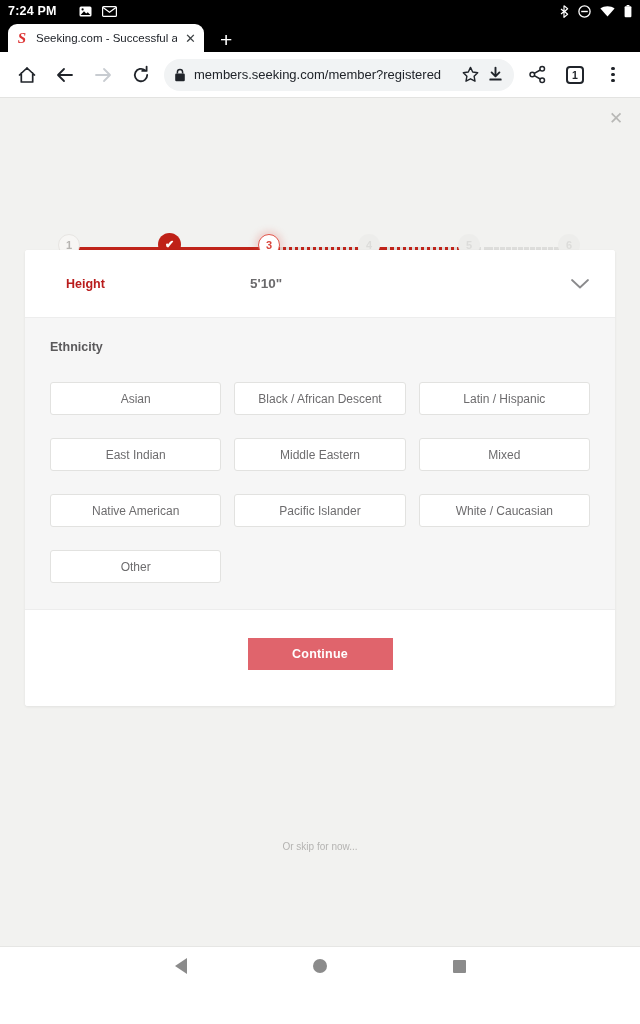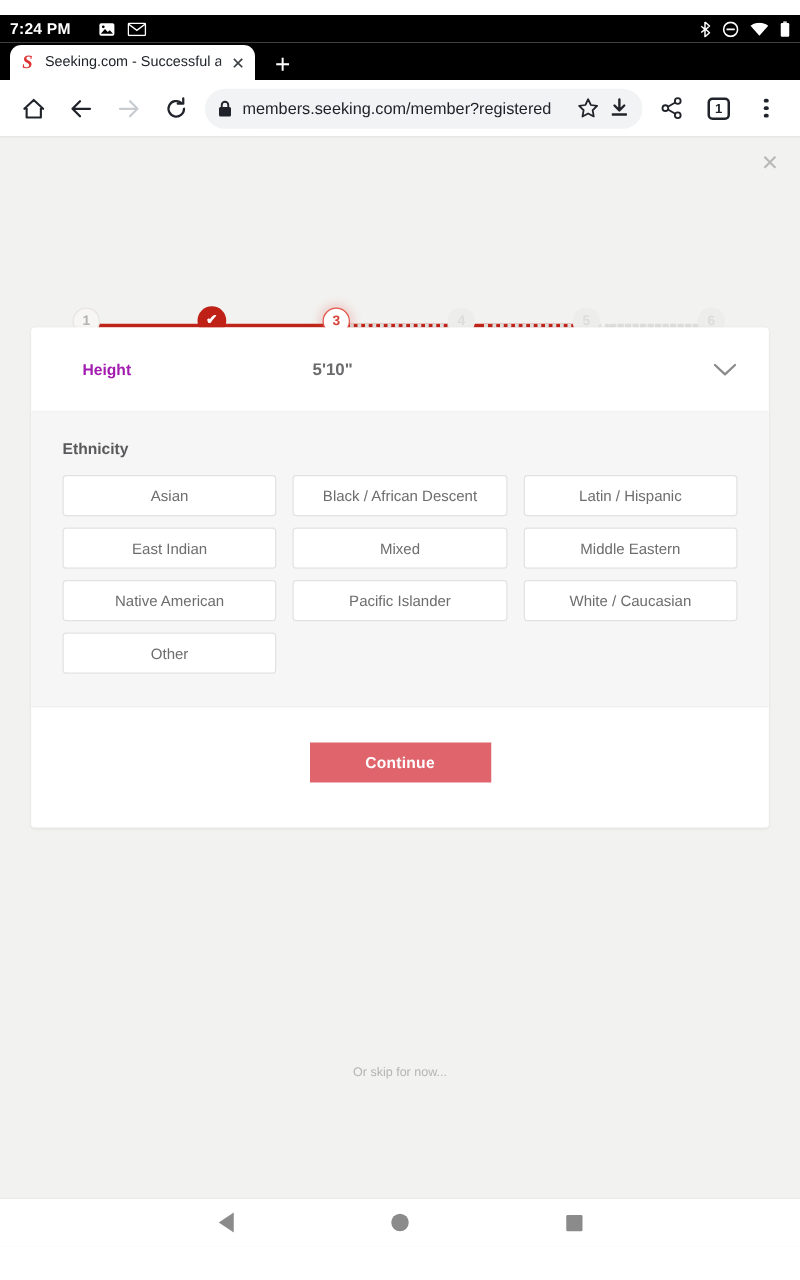--- a/index.html
+++ b/index.html
@@ -8,21 +8,21 @@
     font-family: "Liberation Sans", sans-serif;
     background: #ffffff;
     overflow: hidden;
   }
   .screen { position: relative; width: 640px; height: 1024px; }
 
   
   .statusbar {
     height: 22px; background: #000; color: #fff;
     display: flex; align-items: center; padding: 0 8px;
-    font-size: 12.5px; font-weight: bold; letter-spacing: .2px; margin-top: 12px;
+    font-size: 12.5px; font-weight: bold; letter-spacing: .2px;
   }
   .statusbar .clock { margin-right: 12px; }
   .sb-left { display: flex; align-items: center; gap: 10px; }
   .sb-right { margin-left: auto; display: flex; align-items: center; gap: 9px; }
   .sb-ico { display: inline-flex; align-items: center; justify-content: center; }
 
   
   .tabstrip {
     height: 30px; background: #000; display: flex; align-items: flex-end;
     padding-left: 8px;
@@ -113,33 +113,33 @@
   }
   .card-title {
     text-align: center; font-size: 20px; color: #59585a; font-weight: normal;
     padding: 45px 0 26px 0; border-bottom: 1px solid #ededed;
     letter-spacing: .1px;
   }
   .field-row {
     display: flex; align-items: center; height: 68px; padding: 0 25px;
     border-bottom: 1px solid #ededed; background: #fff;
   }
-  .field-label { font-size: 12.5px; font-weight: bold; color: #a21caf; width: 200px; flex: none; padding-left: 16px; }
+  .field-label { font-size: 12.5px; font-weight: bold; color: #b91c1c; width: 200px; flex: none; padding-left: 16px; }
   .field-value { font-size: 13.5px; font-weight: bold; color: #6b6a6c; flex: 1; }
   .chev { color: #8a8a8c; flex: none; display:flex; align-items:center; }
 
   .ethnicity {
     background: #f6f6f6; padding: 22px 25px 26px 25px; border-bottom: 1px solid #ededed;
   }
   .eth-label { font-size: 12.5px; font-weight: bold; color: #5a595b; margin-bottom: 14px; }
   .eth-grid { display: grid; grid-template-columns: repeat(3, 1fr); gap: 9px 13px; }
   .eth-btn {
     background: #fff; border: 1px solid #e2e2e0; border-radius: 3px;
     height: 33px; display: flex; align-items: center; justify-content: center;
-    font-size: 12px; color: #6d6c6e;
+    font-size: 12px; color: #6d6c6e; margin-top: 14px;
   }
   .continue-wrap { padding: 28px 0 36px 0; background: #fff; text-align: center; }
   .continue-btn {
     display: inline-block; background: #e0646c; color: #fff; border: none;
     border-radius: 0; width: 145px; height: 32px; font-size: 12.5px;
     font-weight: bold; font-family: "Liberation Sans", sans-serif;
     letter-spacing: .2px;
   }
   .skip {
     position: absolute; left: 0; right: 0; top: 703px; text-align: center;
@@ -315,22 +315,22 @@
       </div>
 
 
       <div class="ethnicity">
         <div class="eth-label">Ethnicity</div>
         <div class="eth-grid">
           <div class="eth-btn">Asian</div>
           <div class="eth-btn">Black / African Descent</div>
           <div class="eth-btn">Latin / Hispanic</div>
           <div class="eth-btn">East Indian</div>
+          <div class="eth-btn">Middle Eastern</div>
           <div class="eth-btn">Mixed</div>
-          <div class="eth-btn">Middle Eastern</div>
           <div class="eth-btn">Native American</div>
           <div class="eth-btn">Pacific Islander</div>
           <div class="eth-btn">White / Caucasian</div>
           <div class="eth-btn">Other</div>
         </div>
       </div>
 
       <div class="continue-wrap">
         <button class="continue-btn">Continue</button>
       </div>

